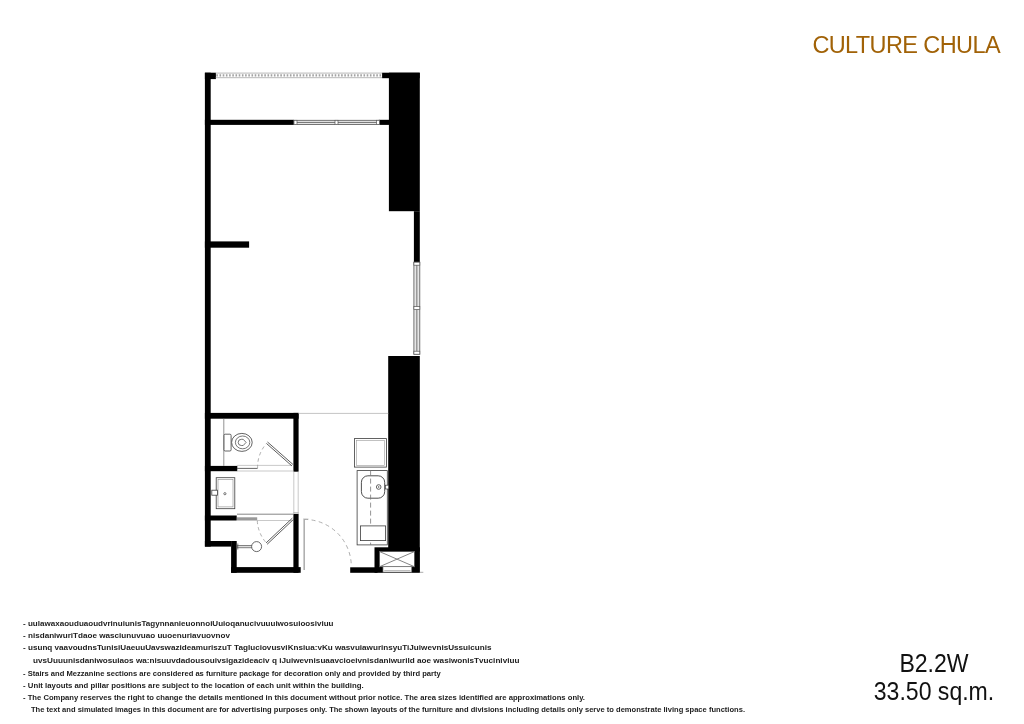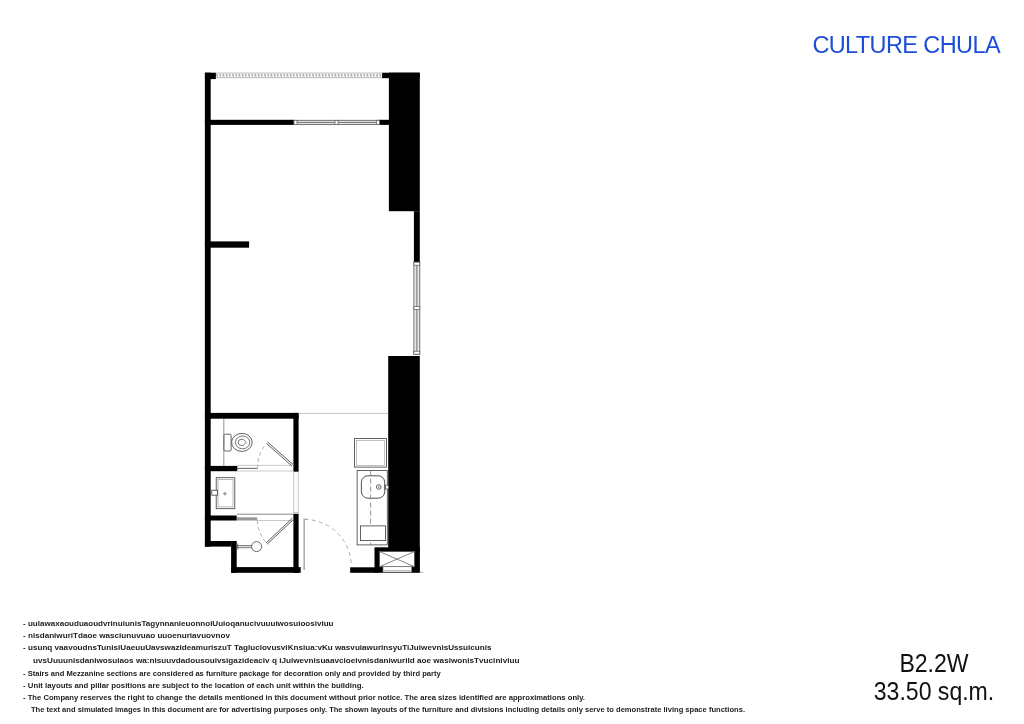--- a/index.html
+++ b/index.html
@@ -1,18 +1,18 @@
 <!DOCTYPE html>
 <html><head>
 <meta charset="utf-8">
 <style>
   html,body{margin:0;padding:0;background:#fff;-webkit-font-smoothing:antialiased;}
   #page{position:relative;width:1024px;height:724px;background:#fff;overflow:hidden;
         font-family:"Liberation Sans",sans-serif;}
-  #title{position:absolute;right:24px;top:32px;font-size:23.5px;letter-spacing:-0.6px;color:#1d4ed8;}
+  #title{position:absolute;right:24px;top:32px;font-size:23.5px;letter-spacing:-0.6px;color:#a16207;}
   #unit{position:absolute;left:864px;top:649px;width:140px;text-align:center;
         font-size:26.5px;line-height:28px;color:#111;white-space:nowrap;transform:scaleX(0.87);transform-origin:50% 50%;}
 </style>
 </head>
 <body>
 <div id="page">
   <div id="title">CULTURE CHULA</div>
   <div id="unit">B2.2W<br>33.50 sq.m.</div>
 
   <svg id="plan" width="1024" height="724" viewBox="0 0 1024 724" style="position:absolute;left:0;top:0">

